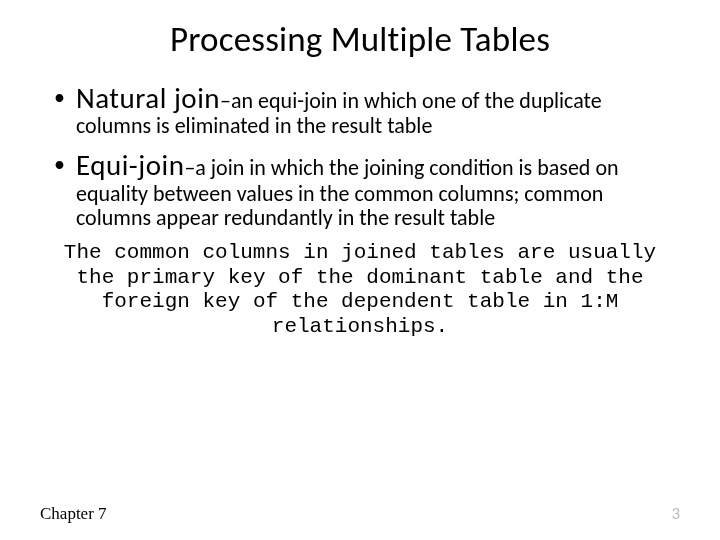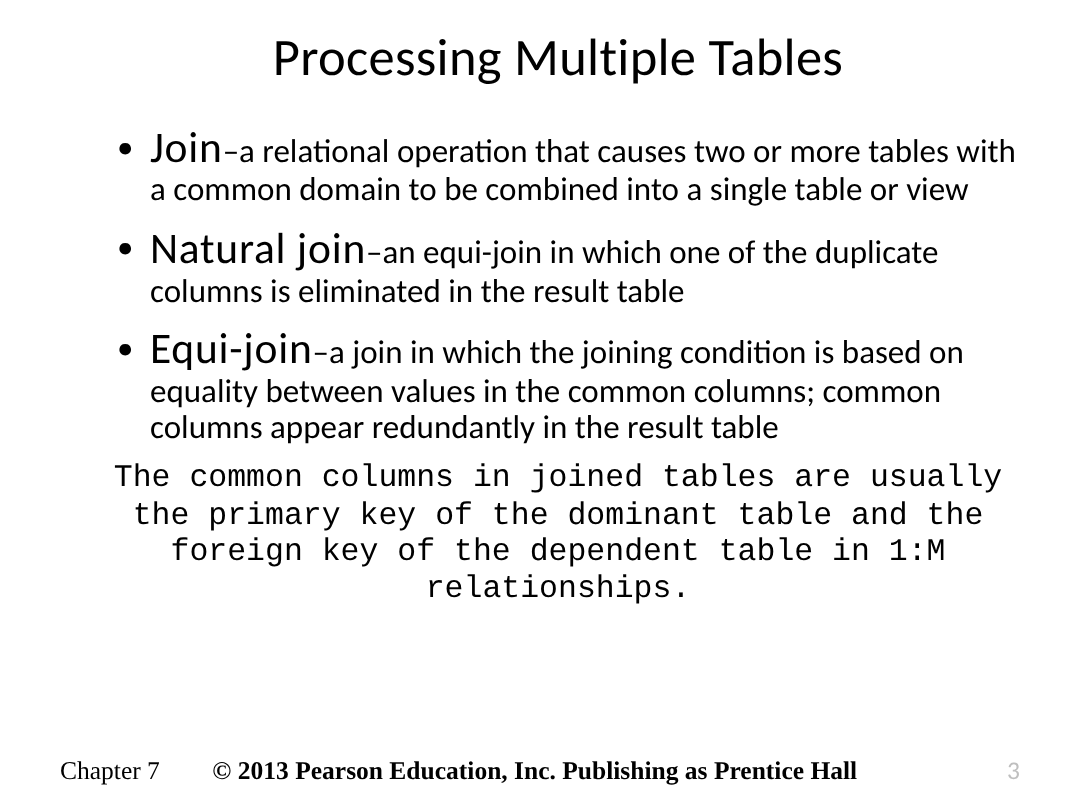--- a/index.html
+++ b/index.html
@@ -9,21 +9,21 @@
     height: 540px;
     background: #ffffff;
     font-family: Calibri, "Segoe UI", Arial, sans-serif;
     color: #000000;
     overflow: hidden;
   }
   .slide {
     box-sizing: border-box;
     width: 720px;
     height: 540px;
-    padding: 18px 40px 0 64px;
+    padding: 18px 40px 0 40px;
     position: relative;
   }
   .title {
     text-align: center;
     font-size: 35px;
     font-weight: 400;
     margin: 0 0 22px 0;
     letter-spacing: 0.2px;
   }
   ul.bullets {
@@ -60,52 +60,48 @@
     position: absolute;
     left: 40px;
     right: 40px;
     bottom: 16px;
     font-family: "Times New Roman", Times, serif;
     font-size: 17px;
     display: flex;
     align-items: baseline;
   }
   .footer .chapter {
-    margin-right: 35px;
+    margin-right: 18px;
   }
   .footer .copyright {
     font-weight: bold;
   }
   .footer .pagenum {
     margin-left: auto;
     color: #bfbfbf;
     font-family: Calibri, Arial, sans-serif;
     font-size: 17px;
   }
 </style>
 </head>
 <body>
 
 <div class="slide">
 
   <h1 class="title">Processing Multiple Tables</h1>
 
   <ul class="bullets">
     <li>
-      <span class="term">Join</span><span>–a relational operation that causes two or more tables with a common domain to be combined into a single table or view</span>
-    </li>
-    <li>
       <span class="term">Natural join</span><span>–an equi-join in which one of the duplicate columns is eliminated in the result table</span>
     </li>
     <li>
       <span class="term">Equi-join</span><span>–a join in which the joining condition is based on equality between values in the common columns; common columns appear redundantly in the result table</span>
     </li>
   </ul>
 
   <div class="note">The common columns in joined tables are usually the primary key of the dominant table and the foreign key of the dependent table in 1:M relationships.</div>
 
   <div class="footer">
     <span class="chapter">Chapter 7</span>
-    <span class="copyright">© 2013 Pearson Education, Inc.  Publishing as Prentice Hall</span>
     <span class="pagenum">3</span>
   </div>
 
 </div>
 
 </body></html>

